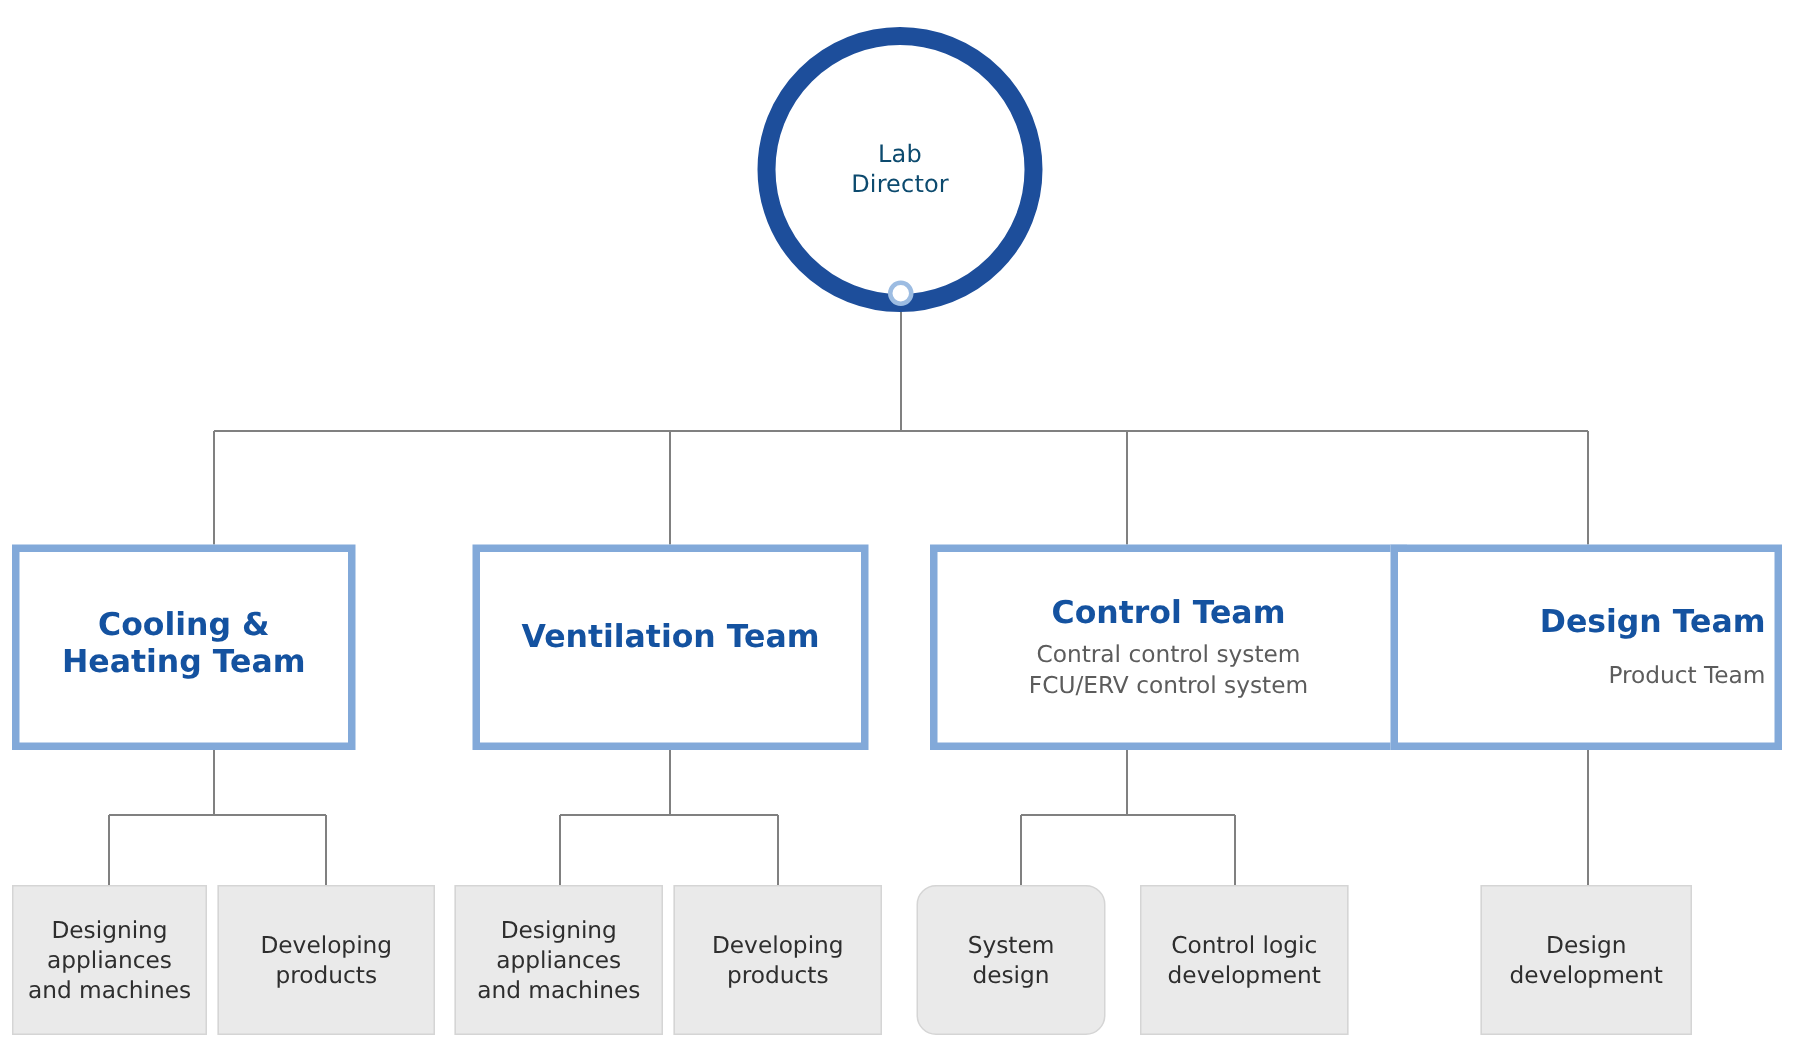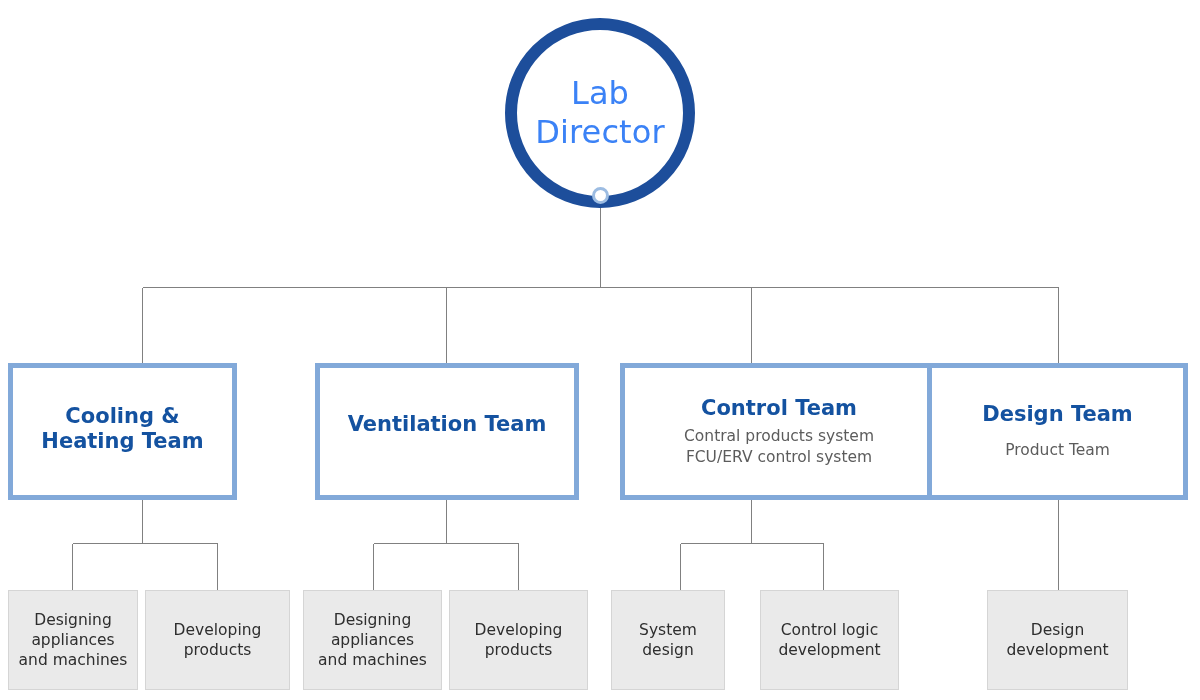--- a/index.html
+++ b/index.html
@@ -36,23 +36,23 @@
     height: 190px;
     border-radius: 50%;
     border: 12px solid #1D4E9B;
     background: #ffffff;
     box-sizing: border-box;
     display: flex;
     align-items: center;
     justify-content: center;
   }
   .root-label {
-    font-size: 32px;
+    font-size: 16px;
     line-height: 1.22;
-    color: #3b82f6;
+    color: #0c4a6e;
     text-align: center;
     letter-spacing: 0.1px;
   }
   .root-dot {
     position: absolute;
     left: 592px;
     top: 187px;
     width: 17px;
     height: 17px;
     border-radius: 50%;
@@ -86,21 +86,21 @@
   .team-desc {
     font-size: 15.5px;
     line-height: 1.32;
     color: #5C5C5C;
     text-align: center;
   }
 
   #team-0 { left: 8px;   width: 229px; }
   #team-1 { left: 315px; width: 264px; }
   #team-2 { left: 620px; width: 318px; }
-  #team-3 { left: 927px; width: 261px; }
+  #team-3 { left: 927px; width: 261px; align-items: flex-end; }
 
   
   #team-0 .team-title { margin-bottom: 5px; }
   #team-2 .team-title { margin-bottom: 5px; }
   #team-3 .team-title { margin-bottom: 13px; }
   #team-1 .team-title { margin-bottom: 13px; }
 
   
   .leaf-box {
     position: absolute;
@@ -169,21 +169,21 @@
     <div class="team-title">Cooling &amp; Heating Team</div>
   </div>
 
   <div class="team-box" id="team-1">
     <div class="team-title">Ventilation Team</div>
   </div>
 
   <div class="team-box" id="team-2">
     <div class="team-title">Control Team</div>
     <div class="team-desc">
-      <span>Contral products system</span><br>
+      <span>Contral control system</span><br>
       <span>FCU/ERV control system</span>
     </div>
   </div>
 
   <div class="team-box" id="team-3">
     <div class="team-title">Design Team</div>
     <div class="team-desc">
       <span>Product Team</span>
     </div>
   </div>
@@ -211,21 +211,21 @@
     </div>
   </div>
 
   <div class="leaf-box" style="left:449px; width:139px;">
     <div class="leaf-label">
       <span>Developing</span><br>
       <span>products</span>
     </div>
   </div>
 
-  <div class="leaf-box" style="left:611px; width:114px;">
+  <div class="leaf-box" style="left:611px; width:126px;border-radius:13px;">
     <div class="leaf-label">
       <span>System</span><br>
       <span>design</span>
     </div>
   </div>
 
   <div class="leaf-box" style="left:760px; width:139px;">
     <div class="leaf-label">
       <span>Control logic</span><br>
       <span>development</span>

